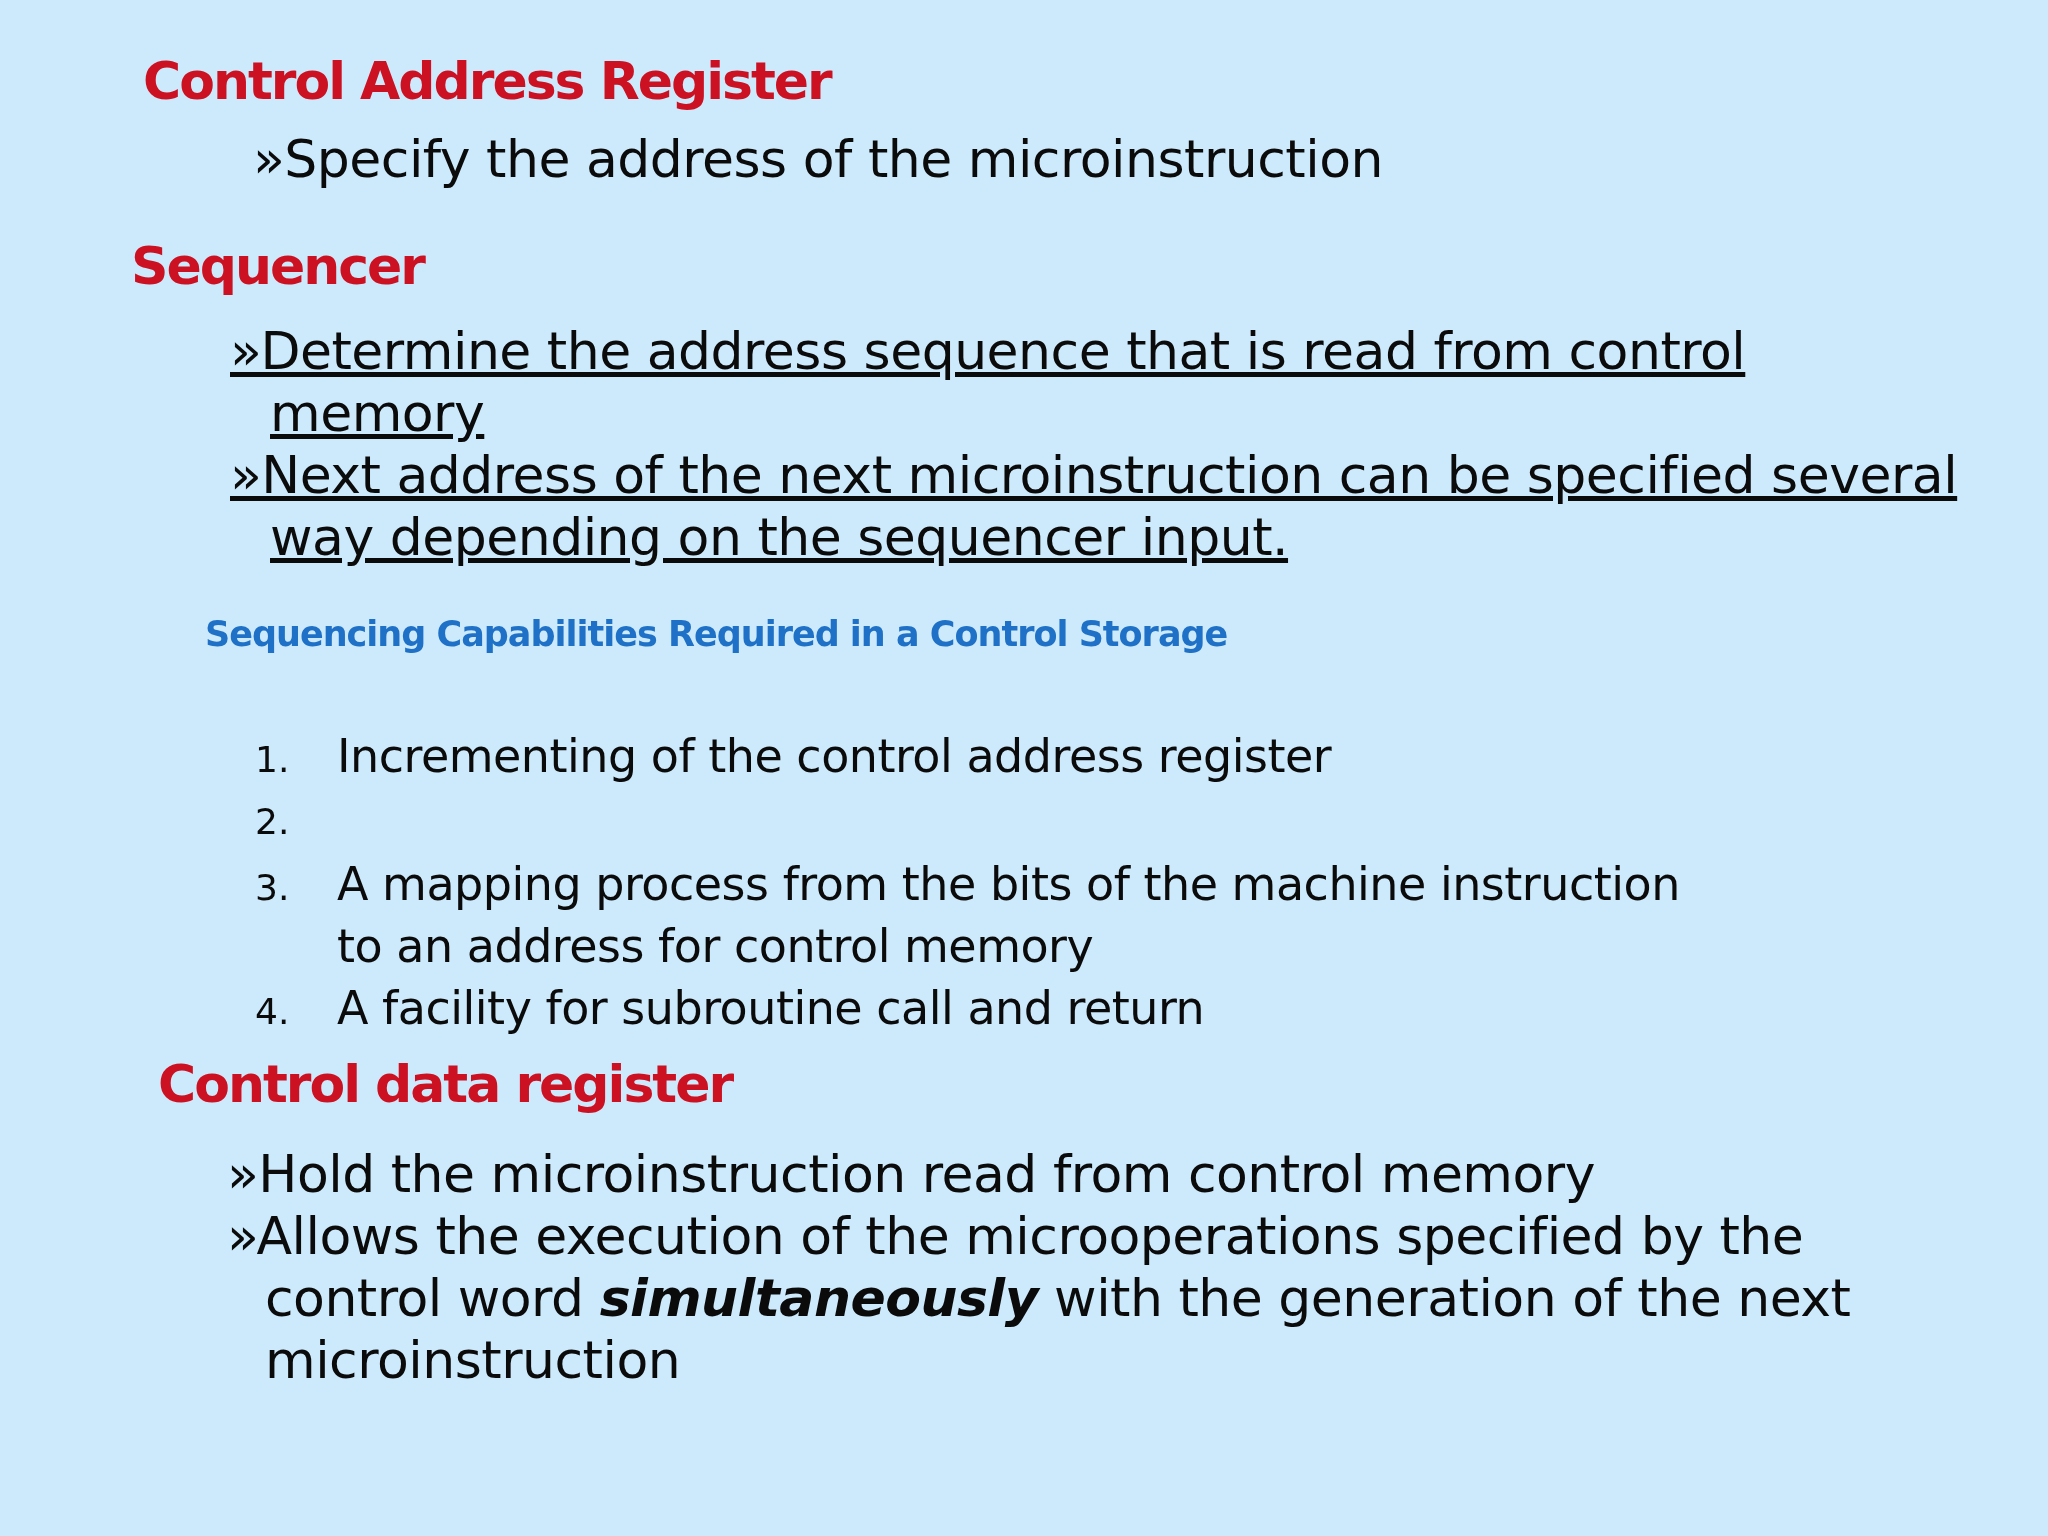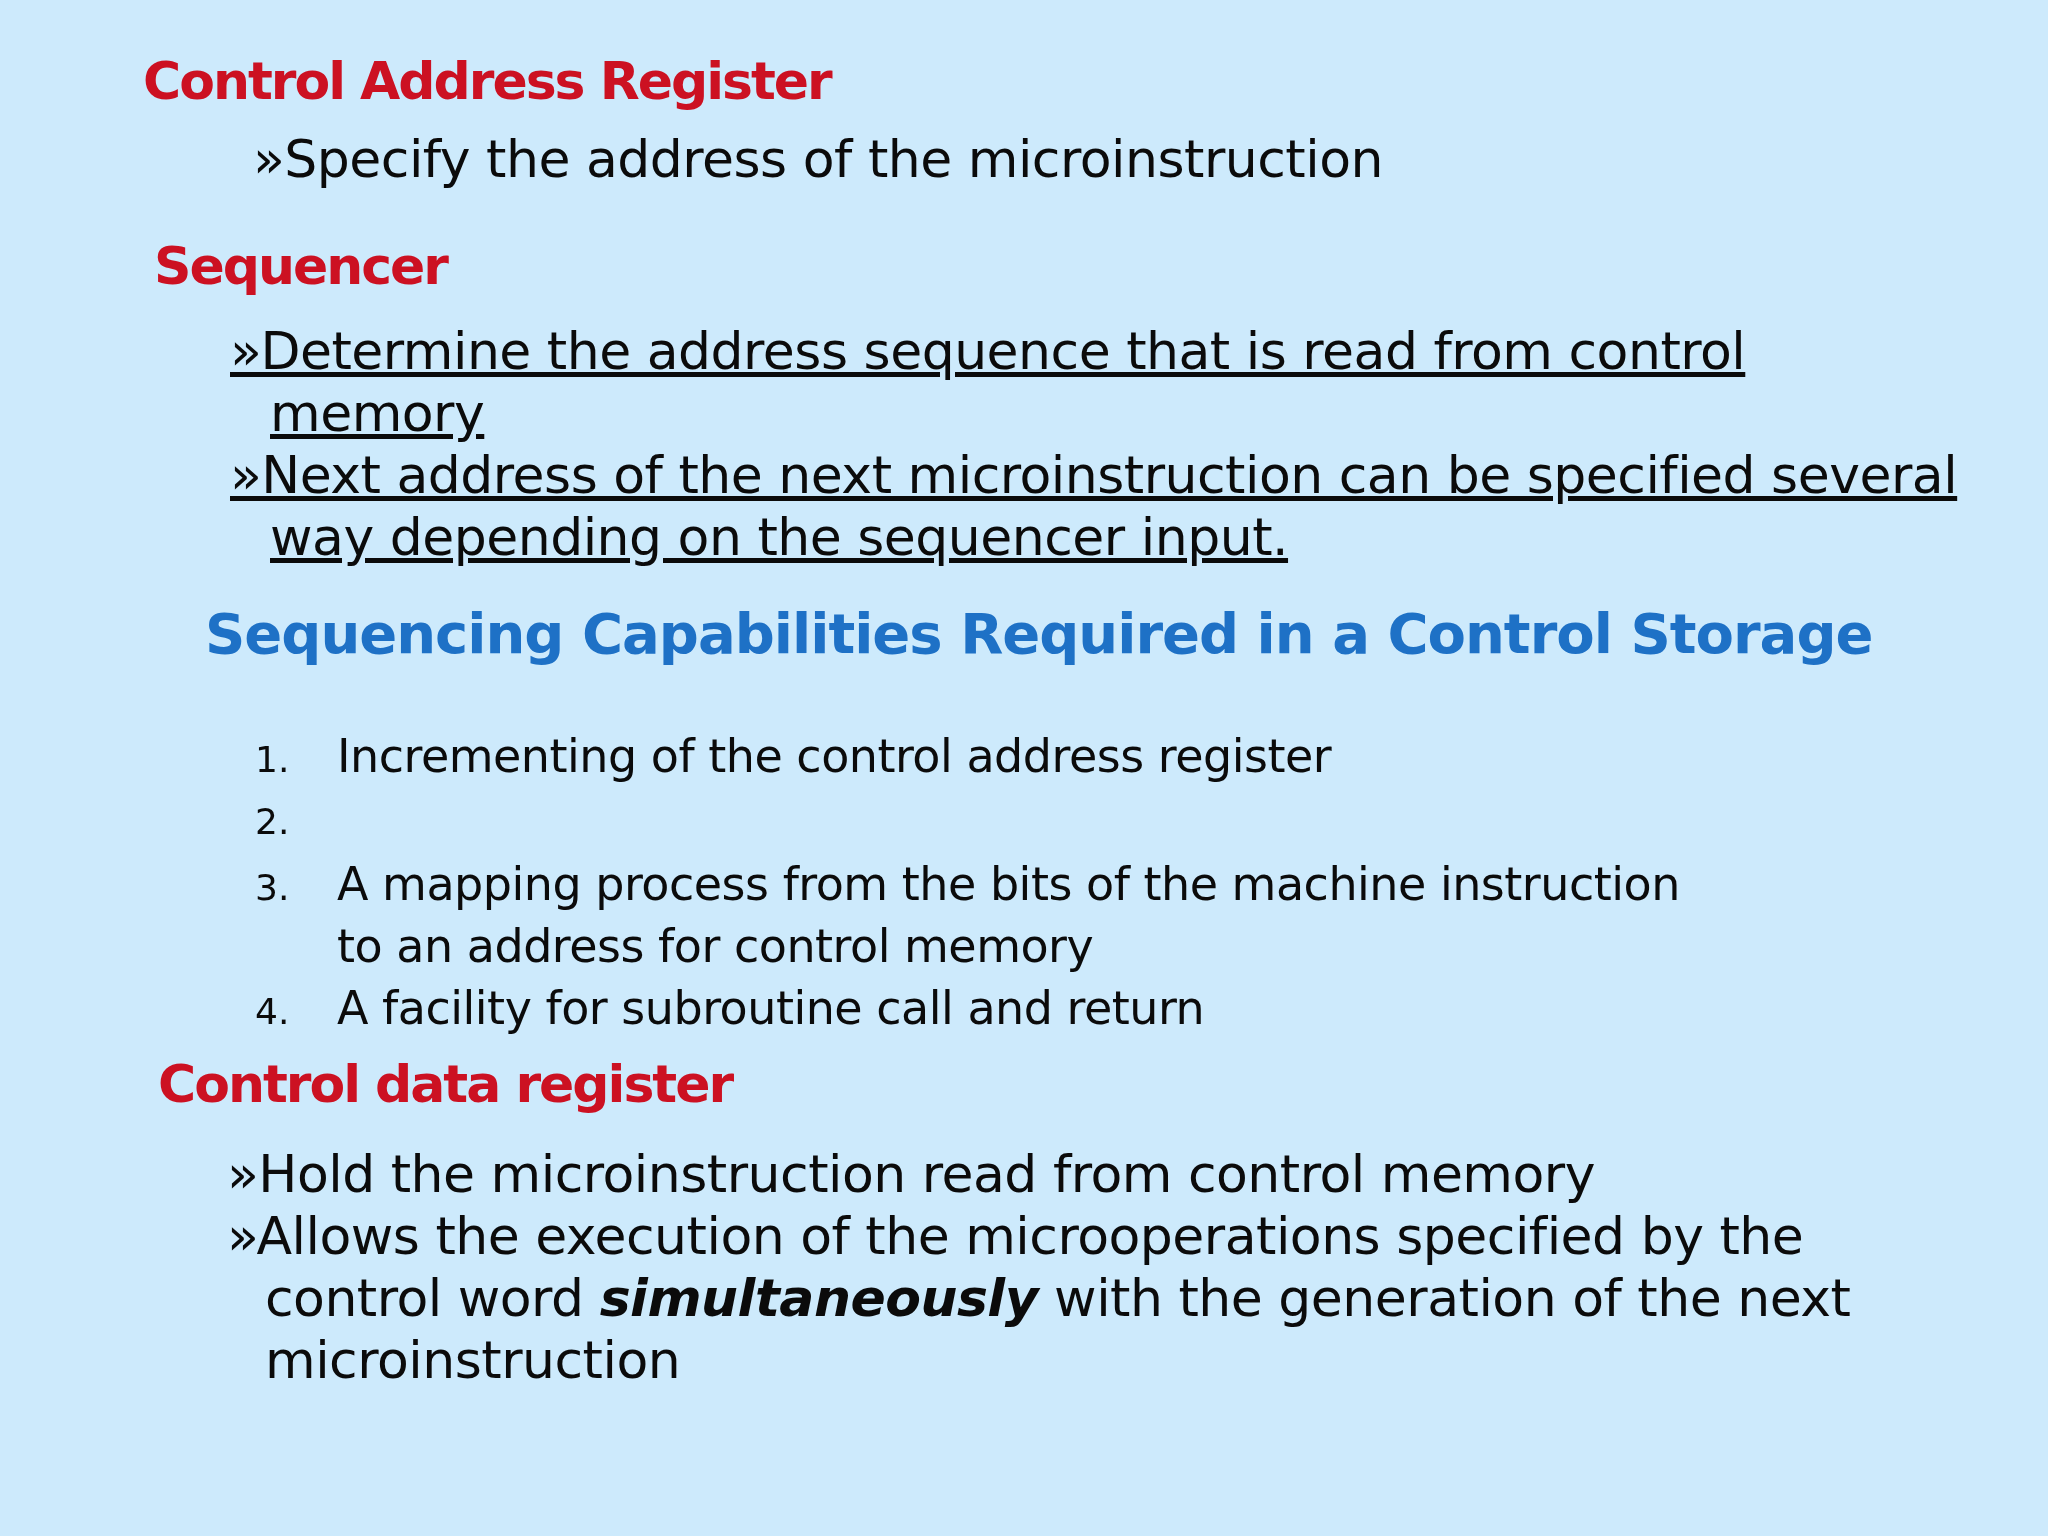--- a/index.html
+++ b/index.html
@@ -25,27 +25,27 @@
     position: absolute;
     margin: 0;
     color: var(--red);
     font-size: 52px;
     line-height: 60px;
     font-weight: bold;
     letter-spacing: -2px;
     white-space: nowrap;
   }
   .pos-title1 { left: 143px; top: 51px; }
-  .pos-title2 { left: 154px; top: 236px; }
+  .pos-title2 { left: 131px; top: 236px; }
   .pos-title3 { left: 158px; top: 1054px; }
   .subhead {
     position: absolute;
     margin: 0;
     color: var(--blue);
-    font-size: 56px;
+    font-size: 35px;
     line-height: 56px;
     font-weight: bold;
     letter-spacing: -1px;
     white-space: nowrap;
     left: 205px;
     top: 606px;
   }
   .bullets {
     position: absolute;
     font-size: 52px;

